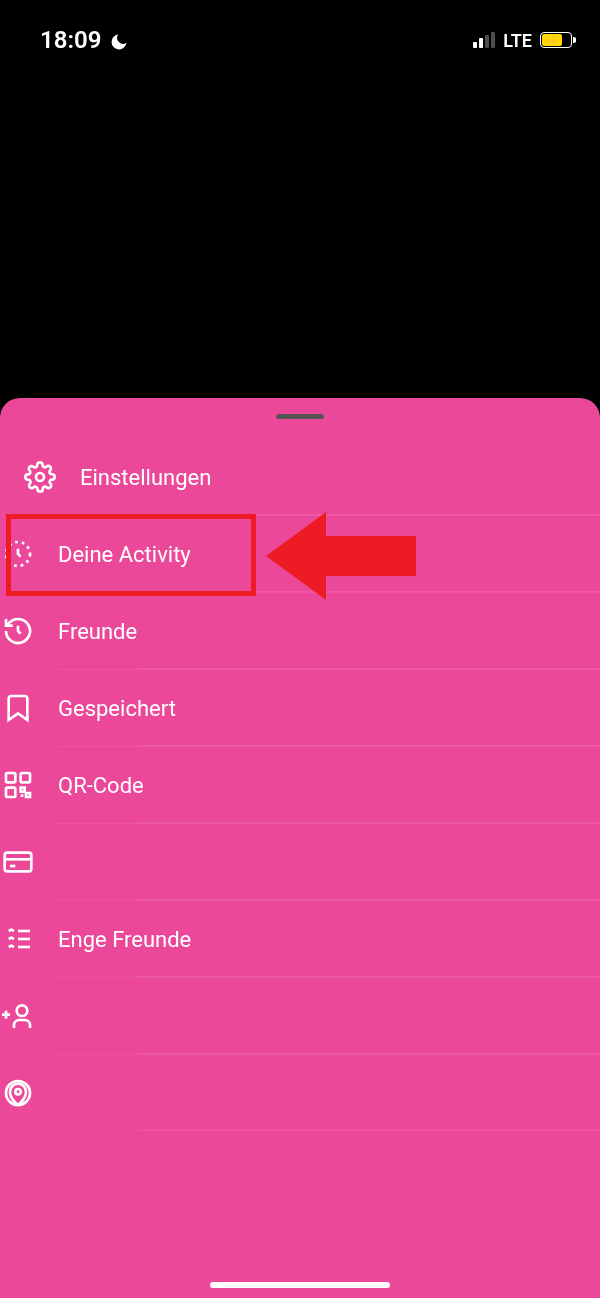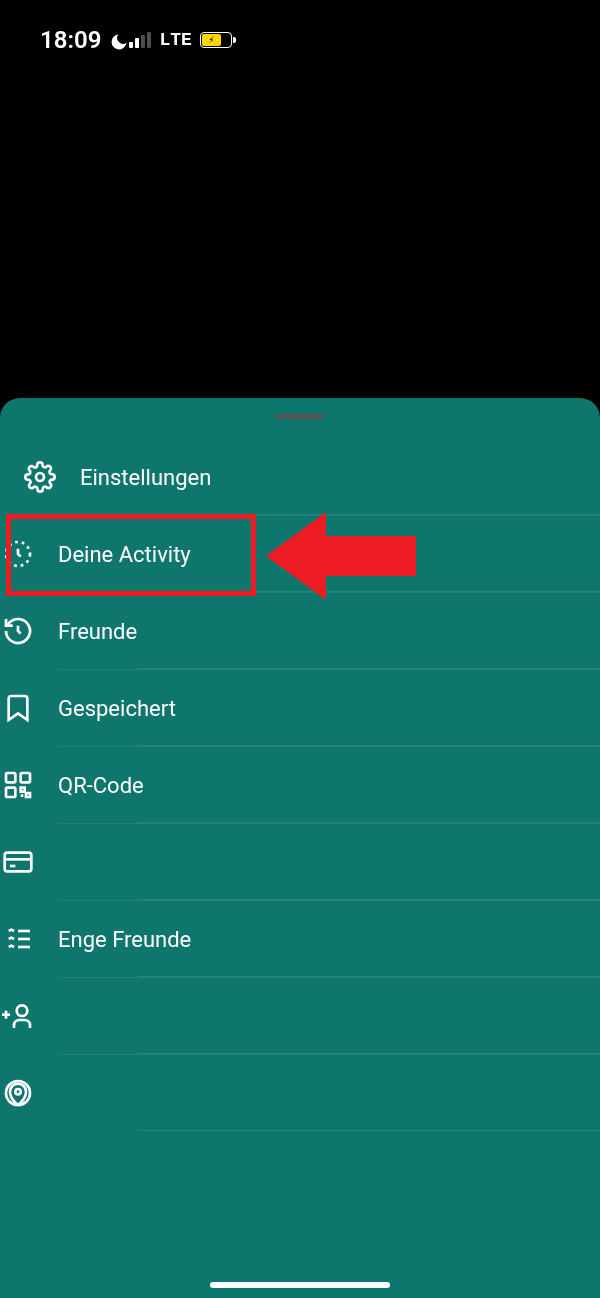--- a/index.html
+++ b/index.html
@@ -7,41 +7,41 @@
       width: 600px;
       height: 1298px;
       background: #000;
       font-family: -apple-system, BlinkMacSystemFont, "Segoe UI", Roboto, Helvetica, Arial, sans-serif;
       color: #fff;
       position: relative;
       overflow: hidden;
     }
     .status-bar {
       display: flex;
+      justify-content: space-between;
       align-items: center;
       padding: 20px 28px 0 40px;
       height: 60px;
     }
     .status-left {
       display: flex;
       align-items: center;
       gap: 8px;
       font-size: 24px;
       font-weight: 600;
     }
     .moon-icon {
       width: 20px;
       height: 20px;
       display: inline-block;
     }
     .status-right {
       display: flex;
       align-items: center;
       gap: 6px;
-      font-family: Liberation Mono, monospace;
     }
     .signal-bars {
       display: flex;
       align-items: flex-end;
       gap: 2px;
       height: 16px;
     }
     .signal-bars .bar {
       width: 4px;
       background: #fff;
@@ -85,21 +85,21 @@
       font-size: 10px;
       color: #000;
       font-weight: bold;
     }
     .bottom-sheet {
       position: absolute;
       top: 398px;
       left: 0;
       right: 0;
       bottom: 0;
-      background: #0f766e;
+      background: #ec4899;
       border-radius: 20px 20px 0 0;
       padding-top: 16px;
       text-align: center;
     }
     .drag-handle {
       width: 48px;
       height: 5px;
       background: #555;
       border-radius: 3px;
       margin: 0 auto 20px auto;

